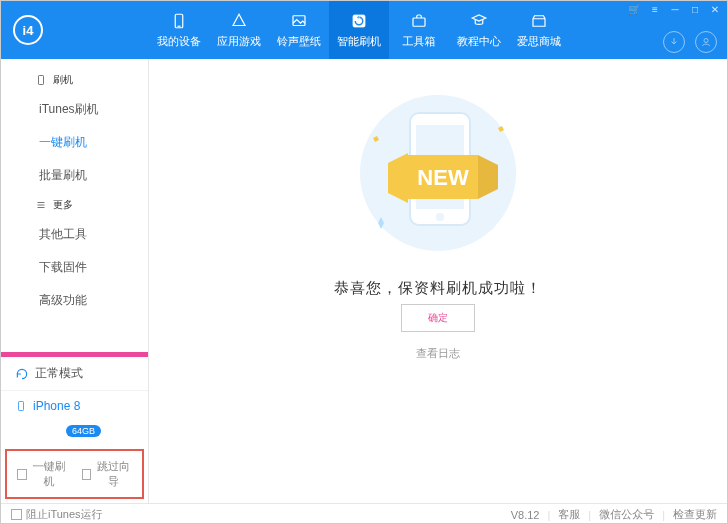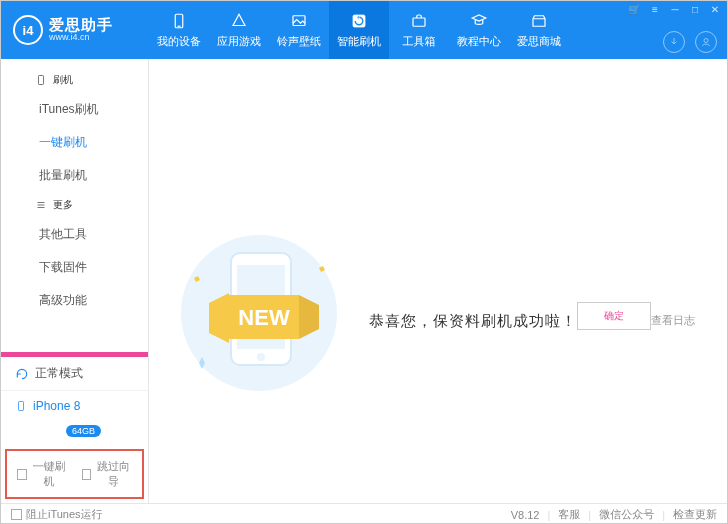--- a/index.html
+++ b/index.html
@@ -36,44 +36,40 @@
 .mode-row svg { width: 14px; height: 14px; }
 .device-row { padding: 8px 14px; }
 .device-name { display: flex; align-items: center; gap: 6px; color: #1b8bf2; font-weight: 500; }
 .device-name svg { width: 12px; height: 14px; fill: none; stroke: #1b8bf2; stroke-width: 1.5; }
 .capacity-badge { display: inline-block; background: #1b8bf2; color: #fff; font-size: 9px; padding: 1px 6px; border-radius: 7px; margin-top: 12px; margin-left: 18px; }
 .checkbox-row { display: flex; gap: 14px; padding: 8px 10px; border: 2px solid #e35a4f; margin: 4px; }
 .cb { display: flex; align-items: center; gap: 4px; color: #888; font-size: 11px; cursor: pointer; }
 .cb-box { width: 11px; height: 11px; border: 1px solid #aaa; }
 
 
-.main { flex: 1; display: flex; flex-direction: row; align-items: center; justify-content: flex-start; padding-top: 64px; position: relative; }
+.main { flex: 1; display: flex; flex-direction: column; align-items: center; justify-content: flex-start; padding-top: 24px; position: relative; }
 .illus { width: 220px; height: 180px; position: relative; }
 .success-text { font-size: 15px; color: #333; margin-top: 16px; letter-spacing: 1px; }
 .ok-btn { margin-top: 6px; border: 1px solid #ccc; background: #fff; padding: 6px 26px; font-size: 10px; color: #ec4899; cursor: pointer; }
 .log-link { margin-top: 14px; font-size: 11px; color: #999; cursor: pointer; }
 
 
 .footer { height: 22px; border-top: 1px solid #e6e6e6; display: flex; align-items: center; font-size: 11px; color: #888; padding: 0 10px; }
 .footer-left { display: flex; align-items: center; gap: 4px; }
 .footer-right { margin-left: auto; display: flex; align-items: center; gap: 8px; }
 .fdiv { color: #ddd; }
 </style>
 </head>
 <body>
 
 <div class="header">
   <div class="logo-area">
     <div class="logo-circle">
         <span>i4</span>
       </div>
-    <div class="logo-text">
-      <span class="logo-main">爱思助手</span>
-      <span class="logo-sub">www.i4.cn</span>
-    </div>
   </div>
   <div class="nav">
     <div class="nav-item">
       <span class="nav-icon">
           <svg viewBox="0 0 24 24">
             <rect x="7" y="3" width="10" height="18" rx="1.5" fill="none" stroke-width="1.6"></rect>
             <line x1="10" y1="19" x2="14" y2="19" stroke-width="1.6"></line>
           </svg>
         </span>
       <span>我的设备</span>

